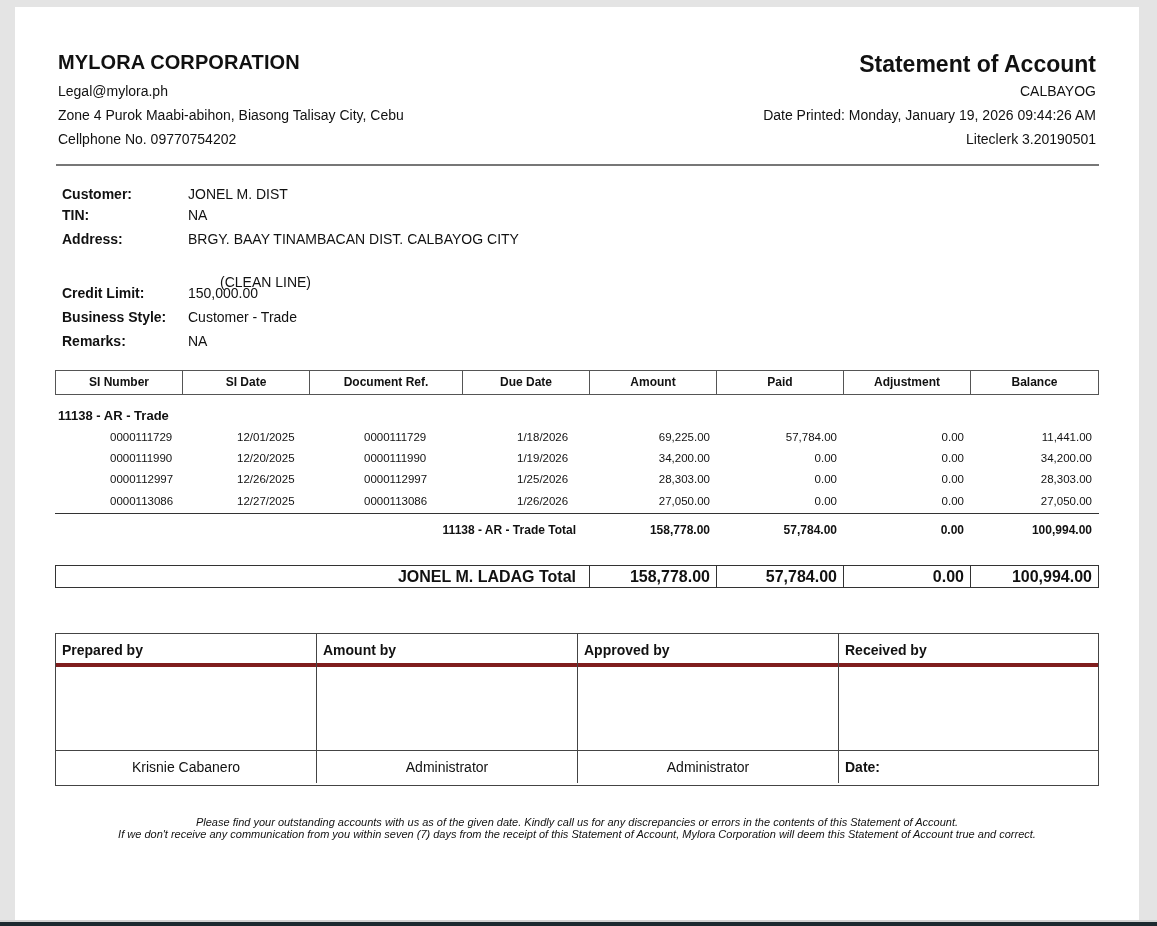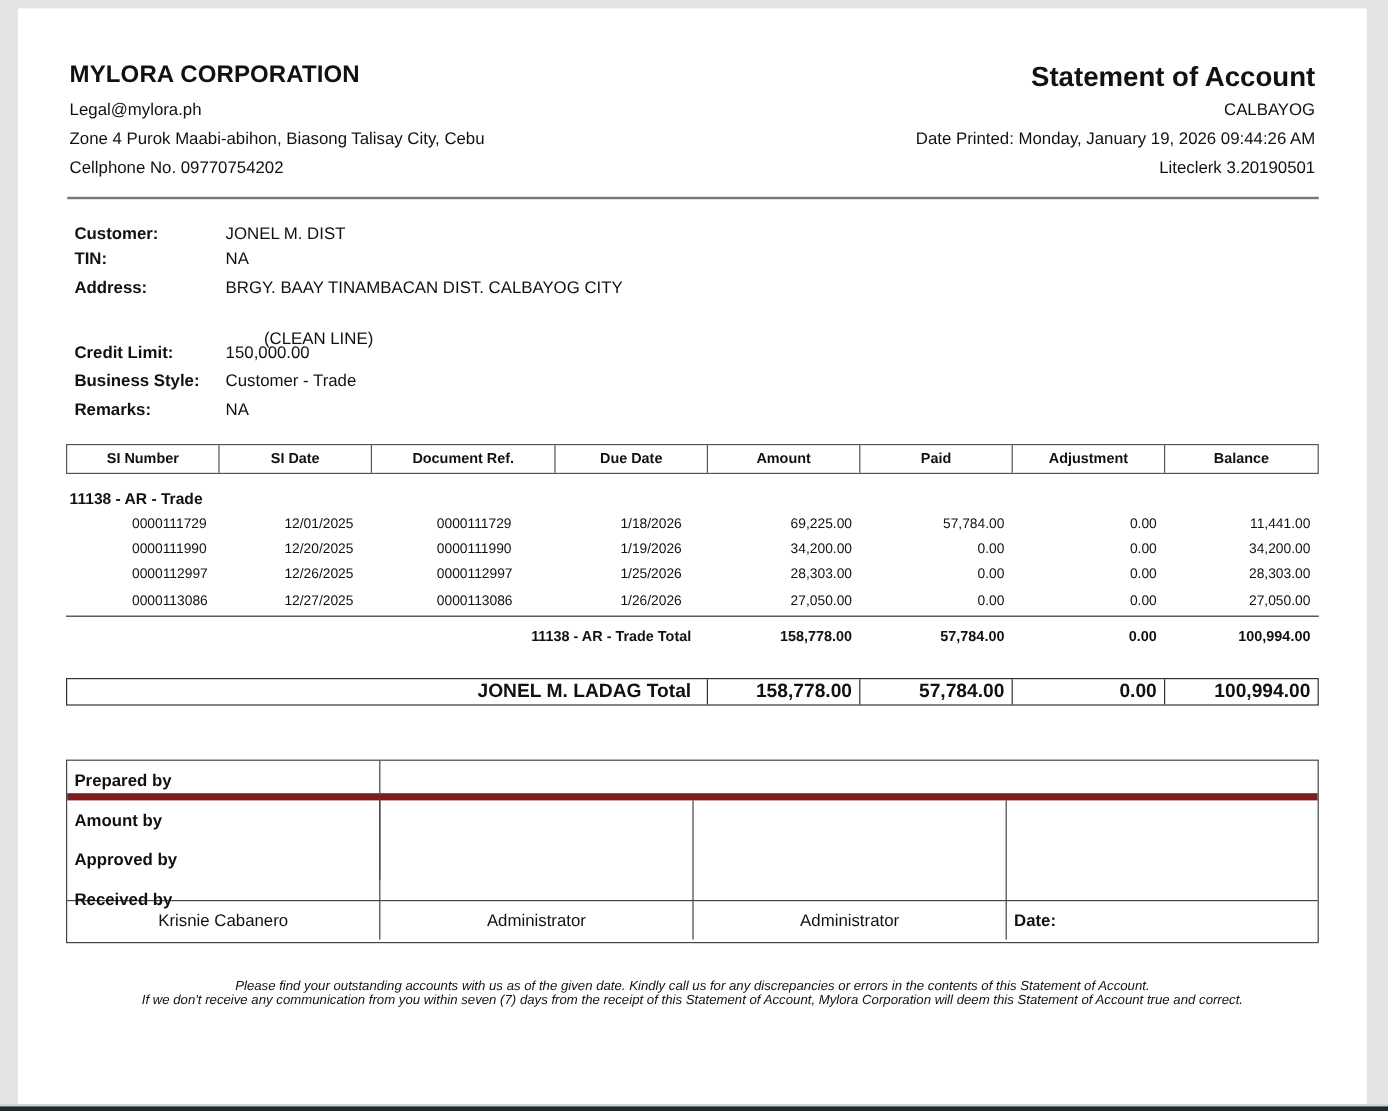--- a/index.html
+++ b/index.html
@@ -54,21 +54,21 @@
   .gcell:last-child { border-right:none; }
 
   
   .sig {
     position:absolute; left:40px; top:626px; width:1042px; height:151px;
     border:1px solid #444;
   }
   .sig-row { display:flex; box-sizing:border-box; }
   .sig-cell { box-sizing:border-box; border-right:1px solid #444; }
   .sig-cell:last-child { border-right:none; }
-  .sig-head { height:33px; border-bottom:6px solid #7f1d1d;flex-direction:column; }
+  .sig-head { height:33px; border-bottom:4px solid #7f1d1d; }
   .sig-head .sig-cell { font-size:14px; font-weight:bold; padding-left:6px; line-height:33px; height:33px; }
   .sig-space { height:84px; border-bottom:1px solid #444; }
   .sig-space .sig-cell { height:84px; }
   .sig-names .sig-cell { height:32px; line-height:32px; font-size:14px; text-align:center; }
   .sig-names .sig-cell.date { text-align:left; padding-left:6px; font-weight:bold; }
 
   .footer-note { position:absolute; left:0; width:1124px; text-align:center; font-size:11px; font-style:italic; line-height:12px; }
 </style>
 </head>
 <body>

